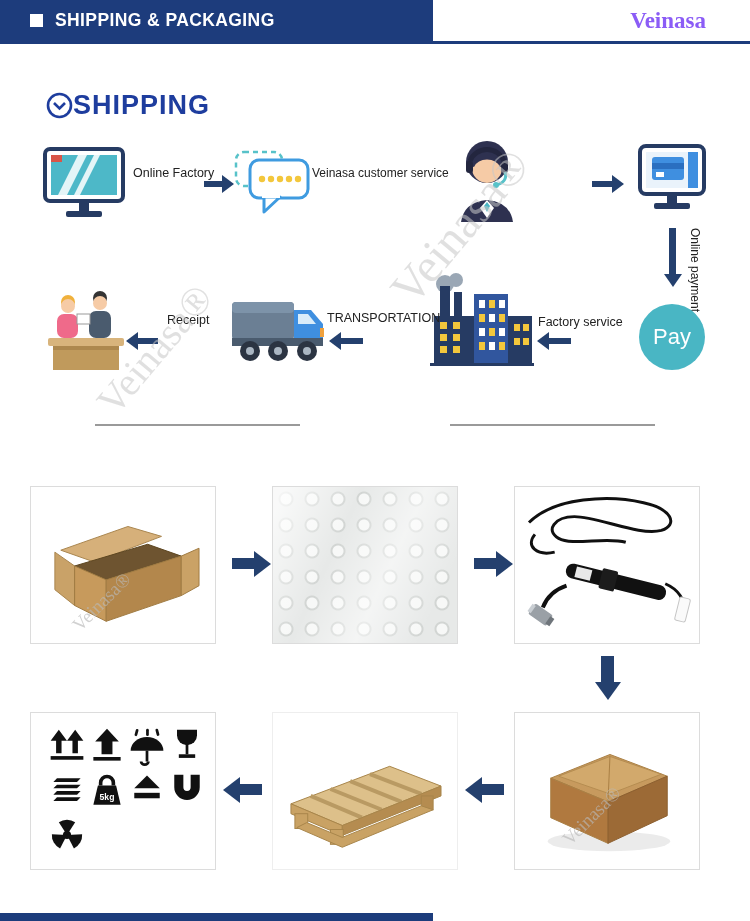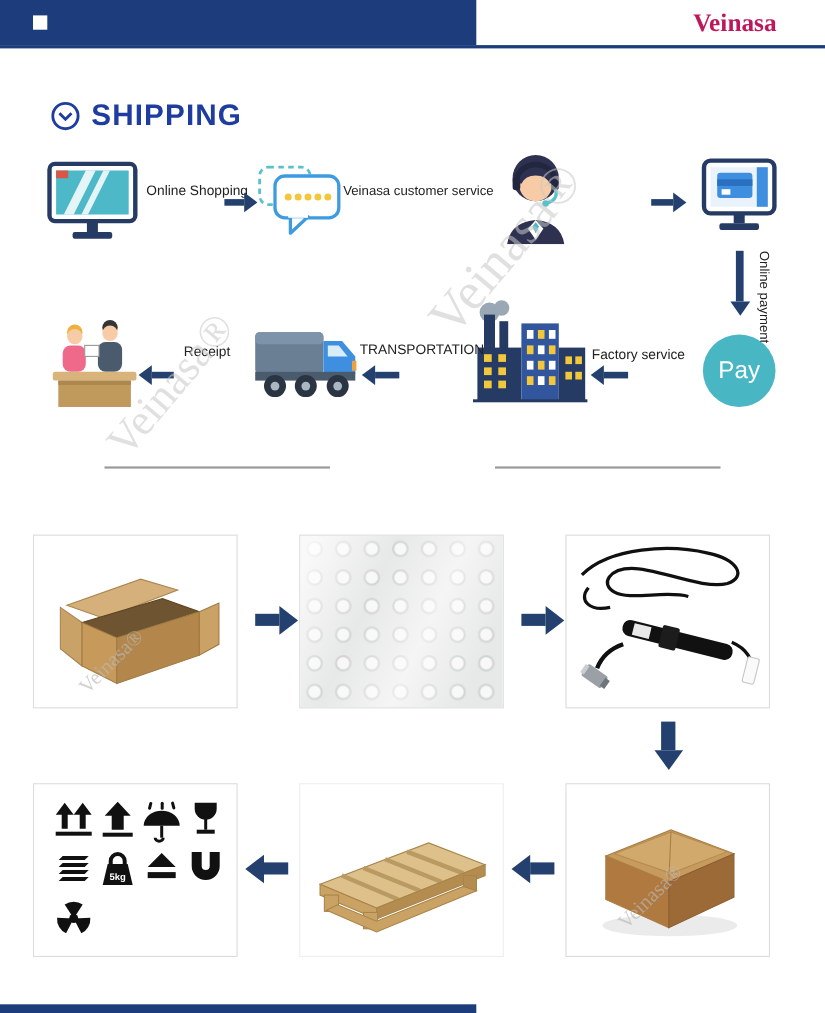--- a/index.html
+++ b/index.html
@@ -7,24 +7,24 @@
         font-family:"Liberation Sans",sans-serif}
 
   
   .header{position:absolute;left:0;top:0;width:750px;height:41px;background:#fff;
           border-bottom:3px solid #1d3c7c}
   .header-bar{position:absolute;left:0;top:0;width:433px;height:41px;background:#1d3c7c;
           display:flex;align-items:center;gap:12px;padding-left:30px;box-sizing:border-box}
   .header-bullet{width:13px;height:13px;background:#fff}
   .header-title{color:#fff;font-weight:bold;font-size:17.5px;letter-spacing:.4px}
   .brand{position:absolute;right:44px;top:0;height:41px;line-height:41px;
-         font-family:"Liberation Serif",serif;font-weight:bold;font-size:23px;color:#be185d}
-
-  
-  .sec-shipping{position:absolute;left:46px;top:90px;display:flex;align-items:center;gap:10px}
+         font-family:"Liberation Serif",serif;font-weight:bold;font-size:23px;color:#8b5cf6}
+
+  
+  .sec-shipping{position:absolute;left:46px;top:90px;display:flex;align-items:center;gap:0}
   .sec-shipping .txt{font-size:27px;font-weight:800;color:#1e3d9e;letter-spacing:1px}
   .sec-pack{position:absolute;top:411px;left:0;width:750px;text-align:center;
             font-size:21px;letter-spacing:2px;color:#111;font-weight:500}
   .pline{position:absolute;top:424px;height:2px;background:#9a9a9a}
 
   
   .flow-label{position:absolute;font-size:12.5px;color:#222;white-space:nowrap}
   .vlabel{position:absolute;writing-mode:vertical-rl;font-size:12px;color:#222}
 
   
@@ -66,20 +66,21 @@
   .footer-bar{position:absolute;left:0;top:913px;width:433px;height:8px;background:#1d3c7c}
 </style>
 </head>
 <body>
 
 <div class="page">
 
   <div class="header">
     <div class="header-bar">
       <div class="header-bullet"></div>
+      <div class="header-title">SHIPPING &amp; PACKAGING</div>
     </div>
     <div class="brand">Veinasa</div>
   </div>
 
   <div class="wm" style="left:400px;top:270px;font-size:48px;transform:rotate(-50deg)">Veinasa®</div>
   <div class="wm" style="left:105px;top:385px;font-size:40px;transform:rotate(-50deg)">Veinasa®</div>
 
   <div class="sec-shipping">
     <svg width="27" height="27" viewBox="0 0 27 27">
       <circle cx="13.5" cy="13.5" r="11.5" fill="none" stroke="#1e3d9e" stroke-width="2.6"></circle>
@@ -90,21 +91,21 @@
 
   <svg class="icon-abs" style="left:42px;top:146px" width="84" height="78" viewBox="0 0 84 78">
     <rect x="3" y="3" width="78" height="52" rx="5" fill="#fff" stroke="#263b63" stroke-width="4"></rect>
     <rect x="9" y="9" width="66" height="40" fill="#4db8c8"></rect>
     <polygon points="16,49 36,9 45,9 25,49" fill="#fff" opacity="0.85"></polygon>
     <polygon points="32,49 52,9 58,9 38,49" fill="#fff" opacity="0.85"></polygon>
     <rect x="9" y="9" width="11" height="7" fill="#d95548"></rect>
     <rect x="37" y="55" width="10" height="10" fill="#263b63"></rect>
     <rect x="24" y="65" width="36" height="6" rx="2" fill="#263b63"></rect>
   </svg>
-  <div class="flow-label" style="left:133px;top:166px">Online Shopping</div>
+  <div class="flow-label" style="left:133px;top:166px">Online Factory</div>
   <div class="ar right" style="left:204px;top:181px;width:18px;height:6px"></div>
 
   <svg class="icon-abs" style="left:234px;top:146px" width="80" height="72" viewBox="0 0 80 72">
     <rect x="2" y="6" width="46" height="34" rx="8" fill="#fff" stroke="#57c2c9" stroke-width="2.5" stroke-dasharray="5 4"></rect>
     <rect x="16" y="14" width="58" height="38" rx="9" fill="#fff" stroke="#3f9be0" stroke-width="3"></rect>
     <path d="M30,51 L30,66 L46,51 Z" fill="#fff" stroke="#3f9be0" stroke-width="3" stroke-linejoin="round"></path>
     <rect x="28" y="46" width="18" height="6" fill="#fff"></rect>
     <circle cx="28" cy="33" r="3.2" fill="#f3c73c"></circle>
       <circle cx="37" cy="33" r="3.2" fill="#f3c73c"></circle>
     <circle cx="46" cy="33" r="3.2" fill="#f3c73c"></circle>

